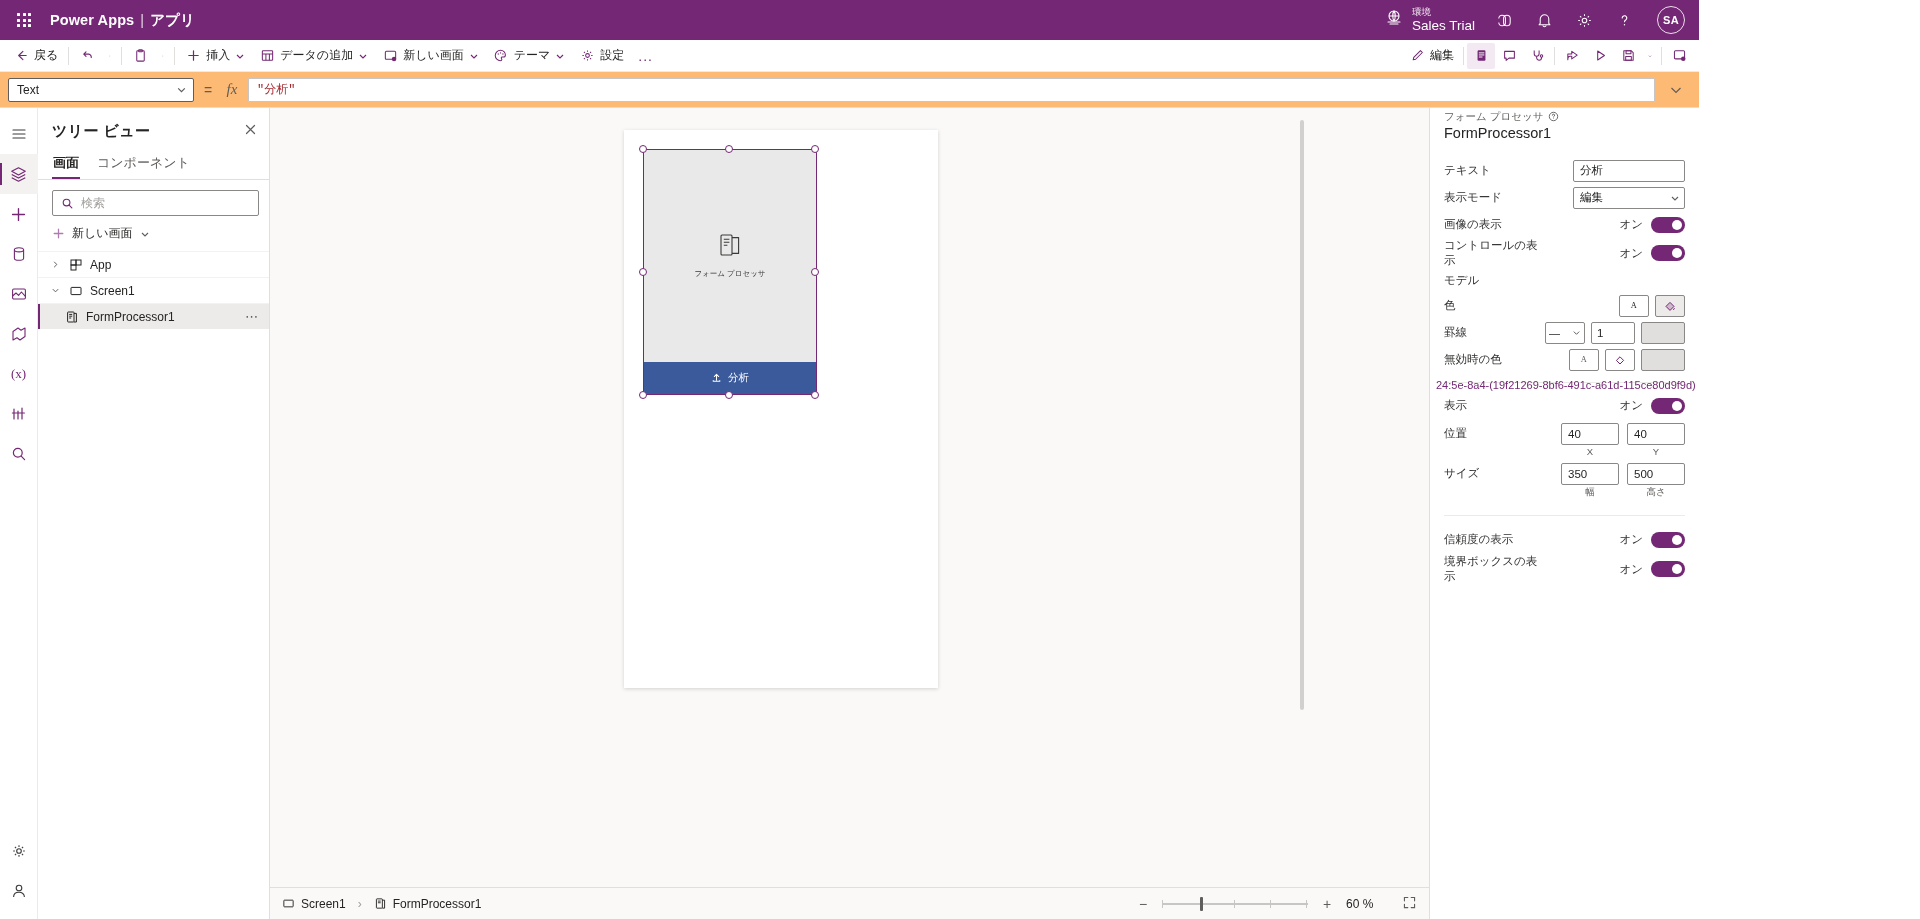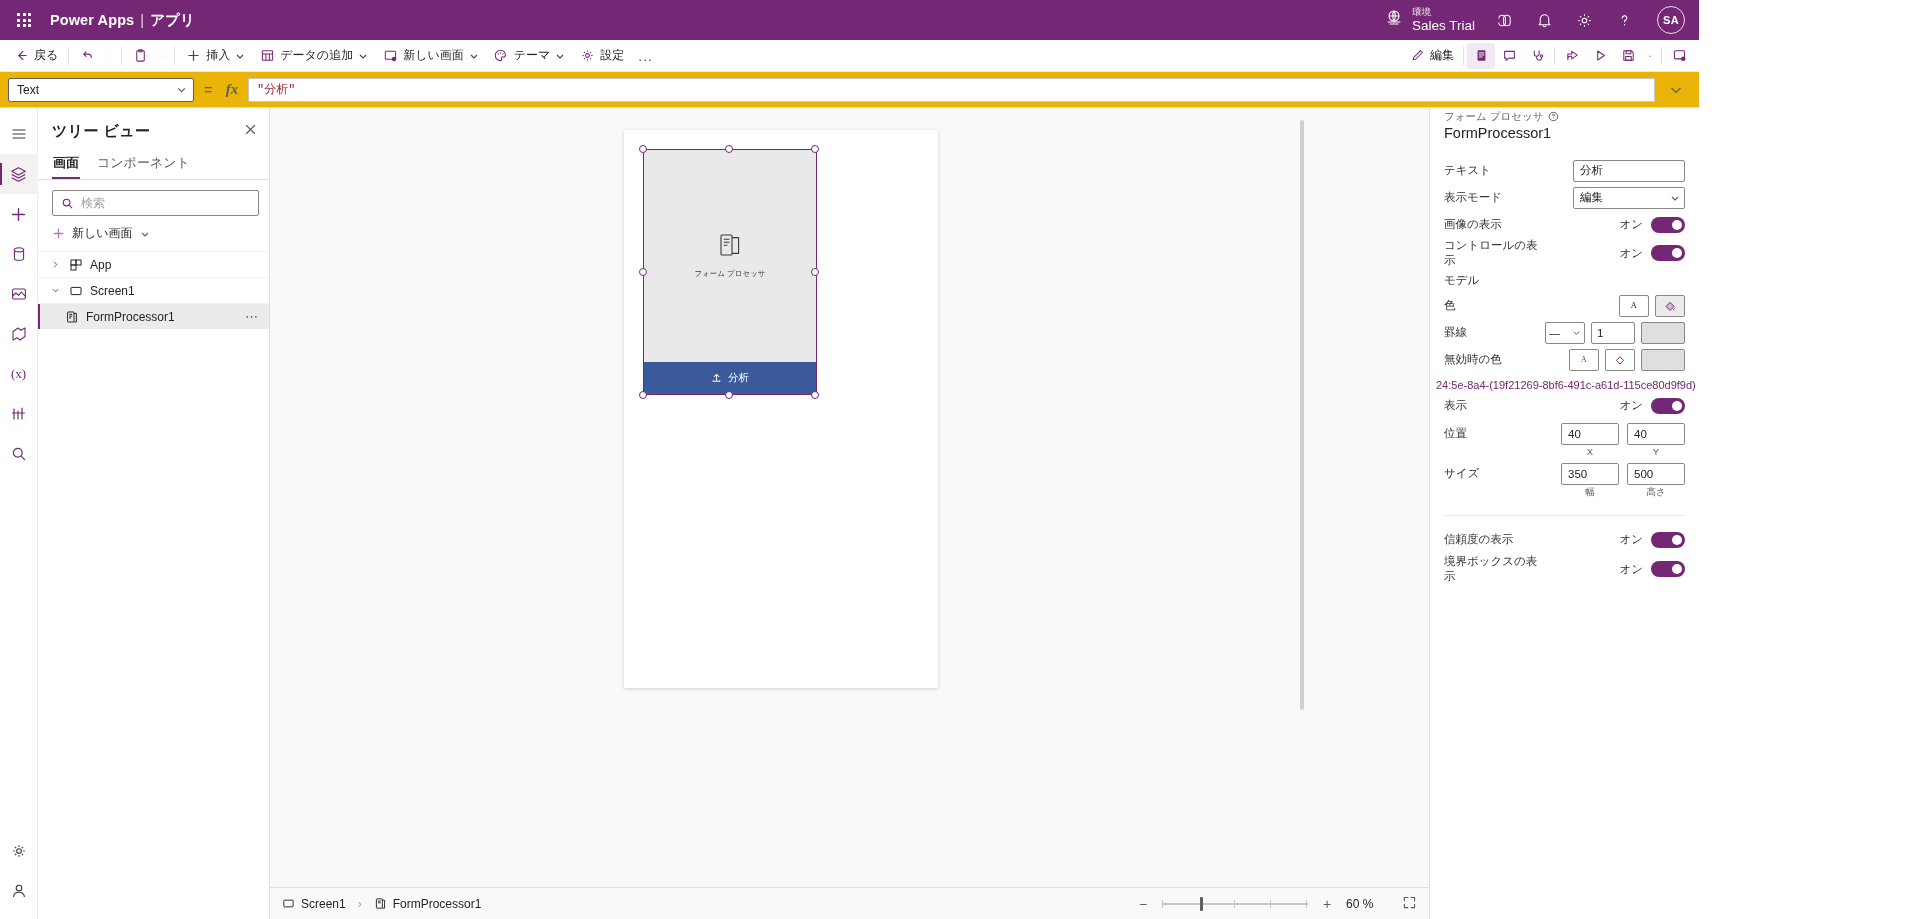--- a/index.html
+++ b/index.html
@@ -48,30 +48,30 @@
   .tb-item .lbl { font-size:12px; color:#252423; }
   .tb-caret { width:16px; display:flex; align-items:center; justify-content:center; }
   .tb-sep { width:1px; height:18px; background:#e1dfdd; margin:0 3px; }
   .tb-spacer { flex:1; }
   .tb-ic { display:flex; align-items:center; justify-content:center; width:16px; height:16px; }
   .tb-right .tb-item { padding:0 6px; }
   .tb-active { background:#f3e9f3 !important; }
 
   
   .fbar {
-    height:36px; flex:0 0 36px; background:#eab308; display:flex; align-items:center;
+    height:36px; flex:0 0 36px; background:#fdba74; display:flex; align-items:center;
     padding:0 8px; gap:6px; border-bottom:1px solid #e1dfdd;
   }
   .prop-select {
     width:186px; height:24px; background:#fff; border:1px solid #605e5c; border-radius:2px;
     display:flex; align-items:center; padding:0 6px 0 8px; font-size:12px; cursor:pointer;
   }
   .prop-select .v { flex:1; }
   .eq { width:16px; text-align:center; color:#605e5c; font-size:14px; }
-  .fx { width:20px; text-align:center; color:#605e5c; font-style:italic; font-weight:700;
+  .fx { width:20px; text-align:center; color:#605e5c; font-style:italic; font-weight:400;
         font-family:"Liberation Serif", serif; font-size:15px; }
   .fx-input {
     flex:1; height:24px; background:#fff; border:1px solid #c8c6c4; border-radius:1px;
     display:flex; align-items:center; padding:0 8px;
     font-family:"Liberation Mono","DejaVu Sans Mono",monospace; font-size:12px; color:#a4262c;
   }
   .fx-expand { width:30px; display:flex; align-items:center; justify-content:center; cursor:pointer; color:#605e5c; }
 
   
   .body { flex:1; display:flex; min-height:0; }

